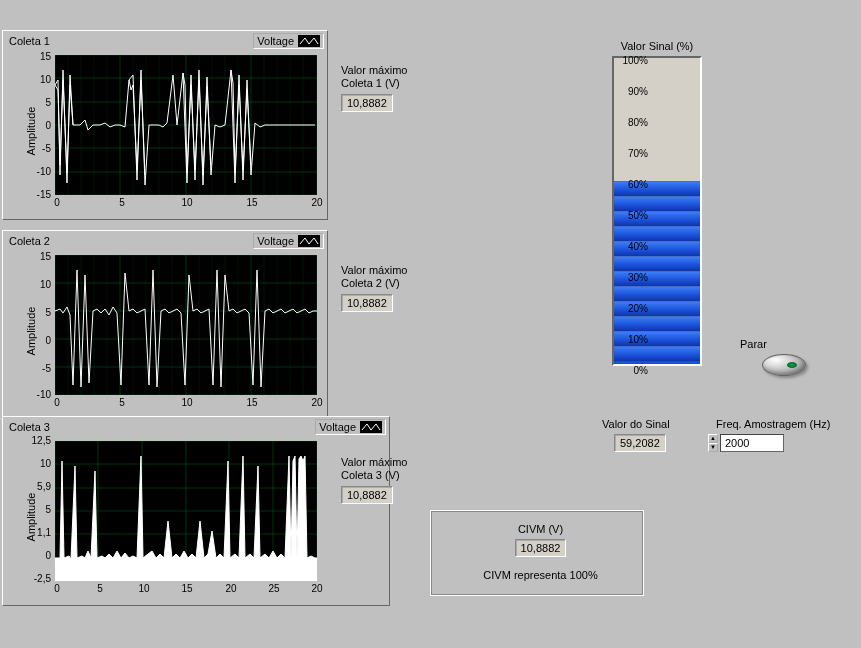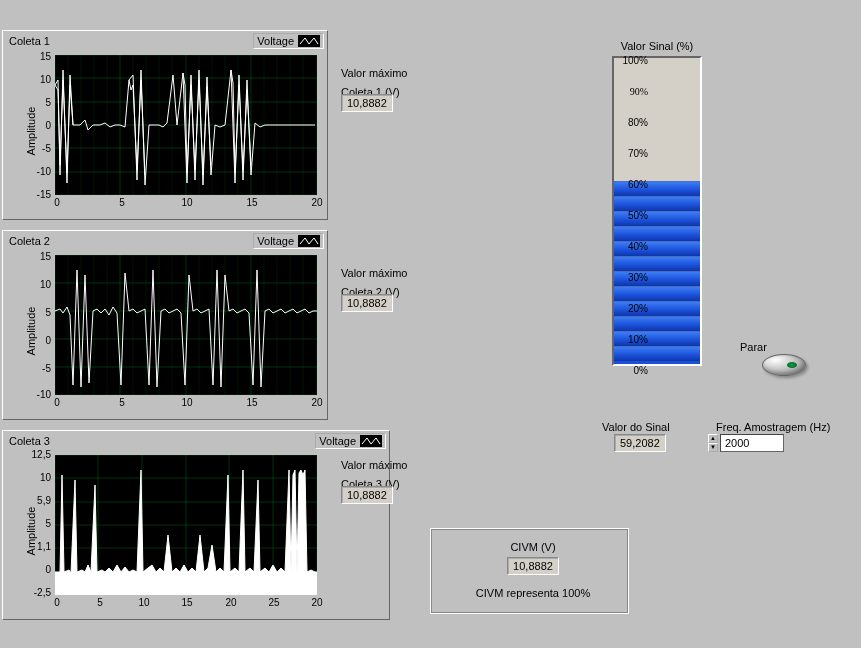--- a/index.html
+++ b/index.html
@@ -75,21 +75,21 @@
   }
   .xtick {
     position: absolute;
     font-size: 10px;
     text-align: center;
     width: 20px;
   }
   .value-label {
     position: absolute;
     font-size: 11px;
-    line-height: 19px;
+    line-height: 13px;
   }
   .value-box {
     position: absolute;
     background: #d4d0c8;
     border: 1px solid #666;
     border-top-color: #888;
     border-left-color: #888;
     border-bottom-color: #fff;
     border-right-color: #fff;
     padding: 2px 5px;
@@ -318,21 +318,21 @@
   <div class="xtick" style="left:44px; top:166px;">0</div>
   <div class="xtick" style="left:109px; top:166px;">5</div>
   <div class="xtick" style="left:174px; top:166px;">10</div>
   <div class="xtick" style="left:239px; top:166px;">15</div>
   <div class="xtick" style="left:304px; top:166px;">20</div>
 </div>
 <div class="value-label" style="left:341px; top:264px; white-space:pre;">Valor máximo
 Coleta 2 (V)</div>
 <div class="value-box" style="left:341px; top:294px;">10,8882</div>
 
-<div class="chart-panel" style="left:2px; top:430px; width:388px; height:190px;">
+<div class="chart-panel" style="left:2px; top:416px; width:388px; height:190px;">
   <div class="chart-title">Coleta 3</div>
   <div class="legend-box">
     <span>Voltage</span>
     <span class="legend-swatch">
       <svg width="20" height="10">
           <polyline points="1,8 6,2 10,8 15,2 19,8" stroke="#fff" fill="none" stroke-width="1"></polyline>
         </svg>
     </span>
   </div>
   <div class="ylabel" style="top:100px;">Amplitude</div>
@@ -391,21 +391,21 @@
         <div class="tank-seg"></div>
         <div class="tank-seg"></div>
         <div class="tank-seg"></div>
         <div class="tank-seg"></div>
         <div class="tank-seg"></div>
         <div class="tank-seg"></div>
       </div>
   </div>
   <div id="tank-ticks">
       <div class="tank-tick" style="top: 15px;">100%</div>
-      <div class="tank-tick" style="top: 46px; font-family: Liberation Serif, serif;">90%</div>
+      <div class="tank-tick" style="top: 46px;">90%</div>
       <div class="tank-tick" style="top: 77px;">80%</div>
       <div class="tank-tick" style="top: 108px;">70%</div>
       <div class="tank-tick" style="top: 139px;">60%</div>
       <div class="tank-tick" style="top: 170px;">50%</div>
       <div class="tank-tick" style="top: 201px;">40%</div>
       <div class="tank-tick" style="top: 232px;">30%</div>
       <div class="tank-tick" style="top: 263px;">20%</div>
       <div class="tank-tick" style="top: 294px;">10%</div>
       <div class="tank-tick" style="top: 325px;">0%</div>
     </div>
@@ -417,17 +417,17 @@
 <div class="value-label" style="left:602px; top:418px;">Valor do Sinal</div>
 <div class="value-box" style="left:614px; top:434px;">59,2082</div>
 
 <div class="value-label" style="left:716px; top:418px;">Freq. Amostragem (Hz)</div>
 <div class="spinner" style="left:708px; top:434px;">
   <div>▲</div>
   <div>▼</div>
 </div>
 <div class="numeric-input" style="left:720px; top:434px;">2000</div>
 
-<div class="civm-panel" style="left:430px; top:528px; width:199px;padding-left:31px;">
+<div class="civm-panel" style="left:430px; top:510px; width:214px;padding-left:31px;">
   <div>CIVM (V)</div>
   <div class="value-box" style="position:relative; display:inline-block; margin:4px auto 12px; left:auto; top:auto;">10,8882</div>
   <div>CIVM representa 100%</div>
 </div>
 
 </body></html>

